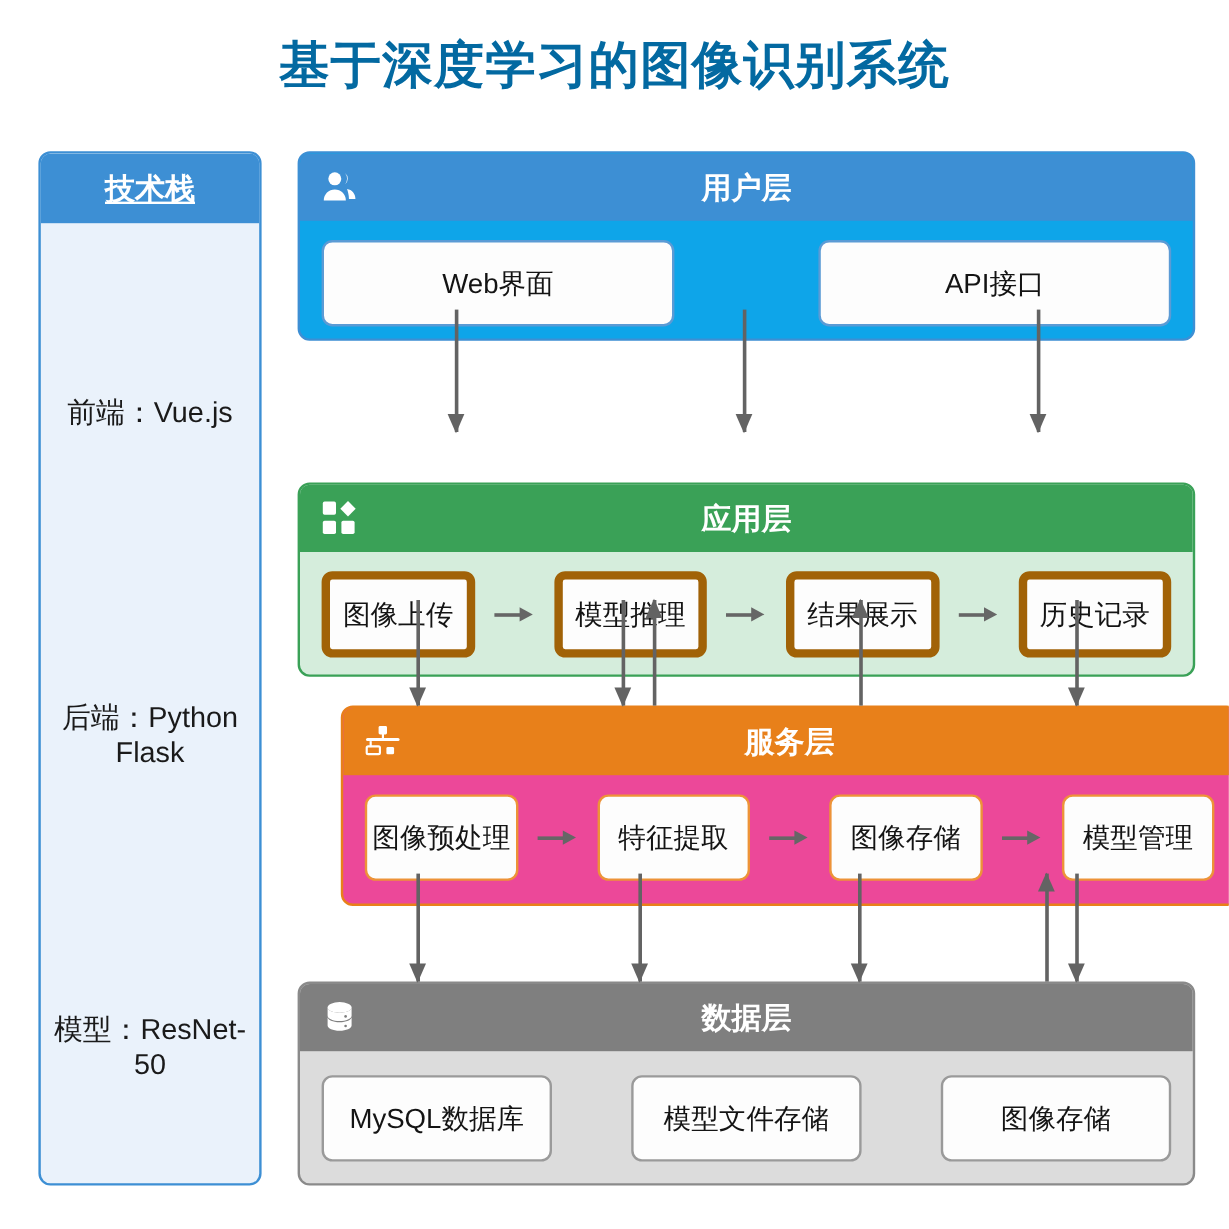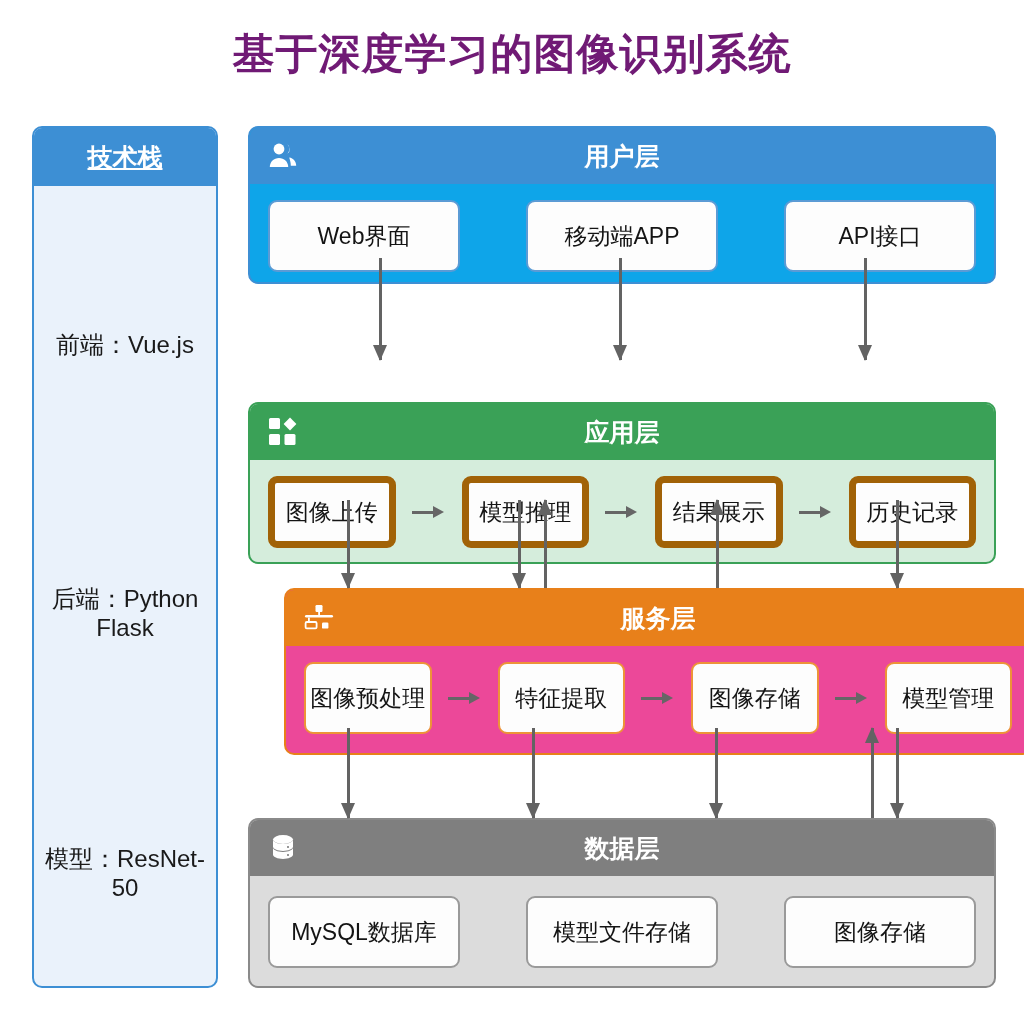--- a/index.html
+++ b/index.html
@@ -17,21 +17,21 @@
 
   
   .title {
     position: absolute;
     left: 0;
     top: 26px;
     width: 1024px;
     text-align: center;
     font-size: 42px;
     font-weight: bold;
-    color: #701a75;
+    color: #0369a1;
     letter-spacing: 1px;
   }
 
   
   .sidebar {
     position: absolute;
     left: 32px;
     top: 126px;
     width: 186px;
     height: 862px;
@@ -227,21 +227,20 @@
         <path d="M2.8 27c0-5.2 4.2-9 9.2-9s9.2 3.8 9.2 9z" fill="#ffffff"></path>
         <path d="M20.5 4.2a6.2 6.2 0 0 1 0 9.6 7.6 7.6 0 0 0 0-9.6z" fill="#ffffff"></path>
         <path d="M22.2 17.6c4.1.6 7 3.9 7 8.2h-5.4c0-3.3-.9-6.1-1.6-8.2z" fill="#ffffff"></path>
       </svg>
     </span>
     <span class="layer-title">用户层</span>
   </div>
   <div class="layer-body">
     <div class="node">Web界面</div>
     <div class="hgap plain"></div>
-    <div class="node">移动端APP</div>
     <div class="hgap plain"></div>
     <div class="node">API接口</div>
   </div>
 </div>
 
 <div class="layer app">
   <div class="layer-header">
     <span class="layer-icon">
       <svg width="30" height="30" viewBox="0 0 30 30" aria-hidden="true">
         <rect x="1" y="1" width="11" height="11" rx="1.5" fill="#ffffff"></rect>

